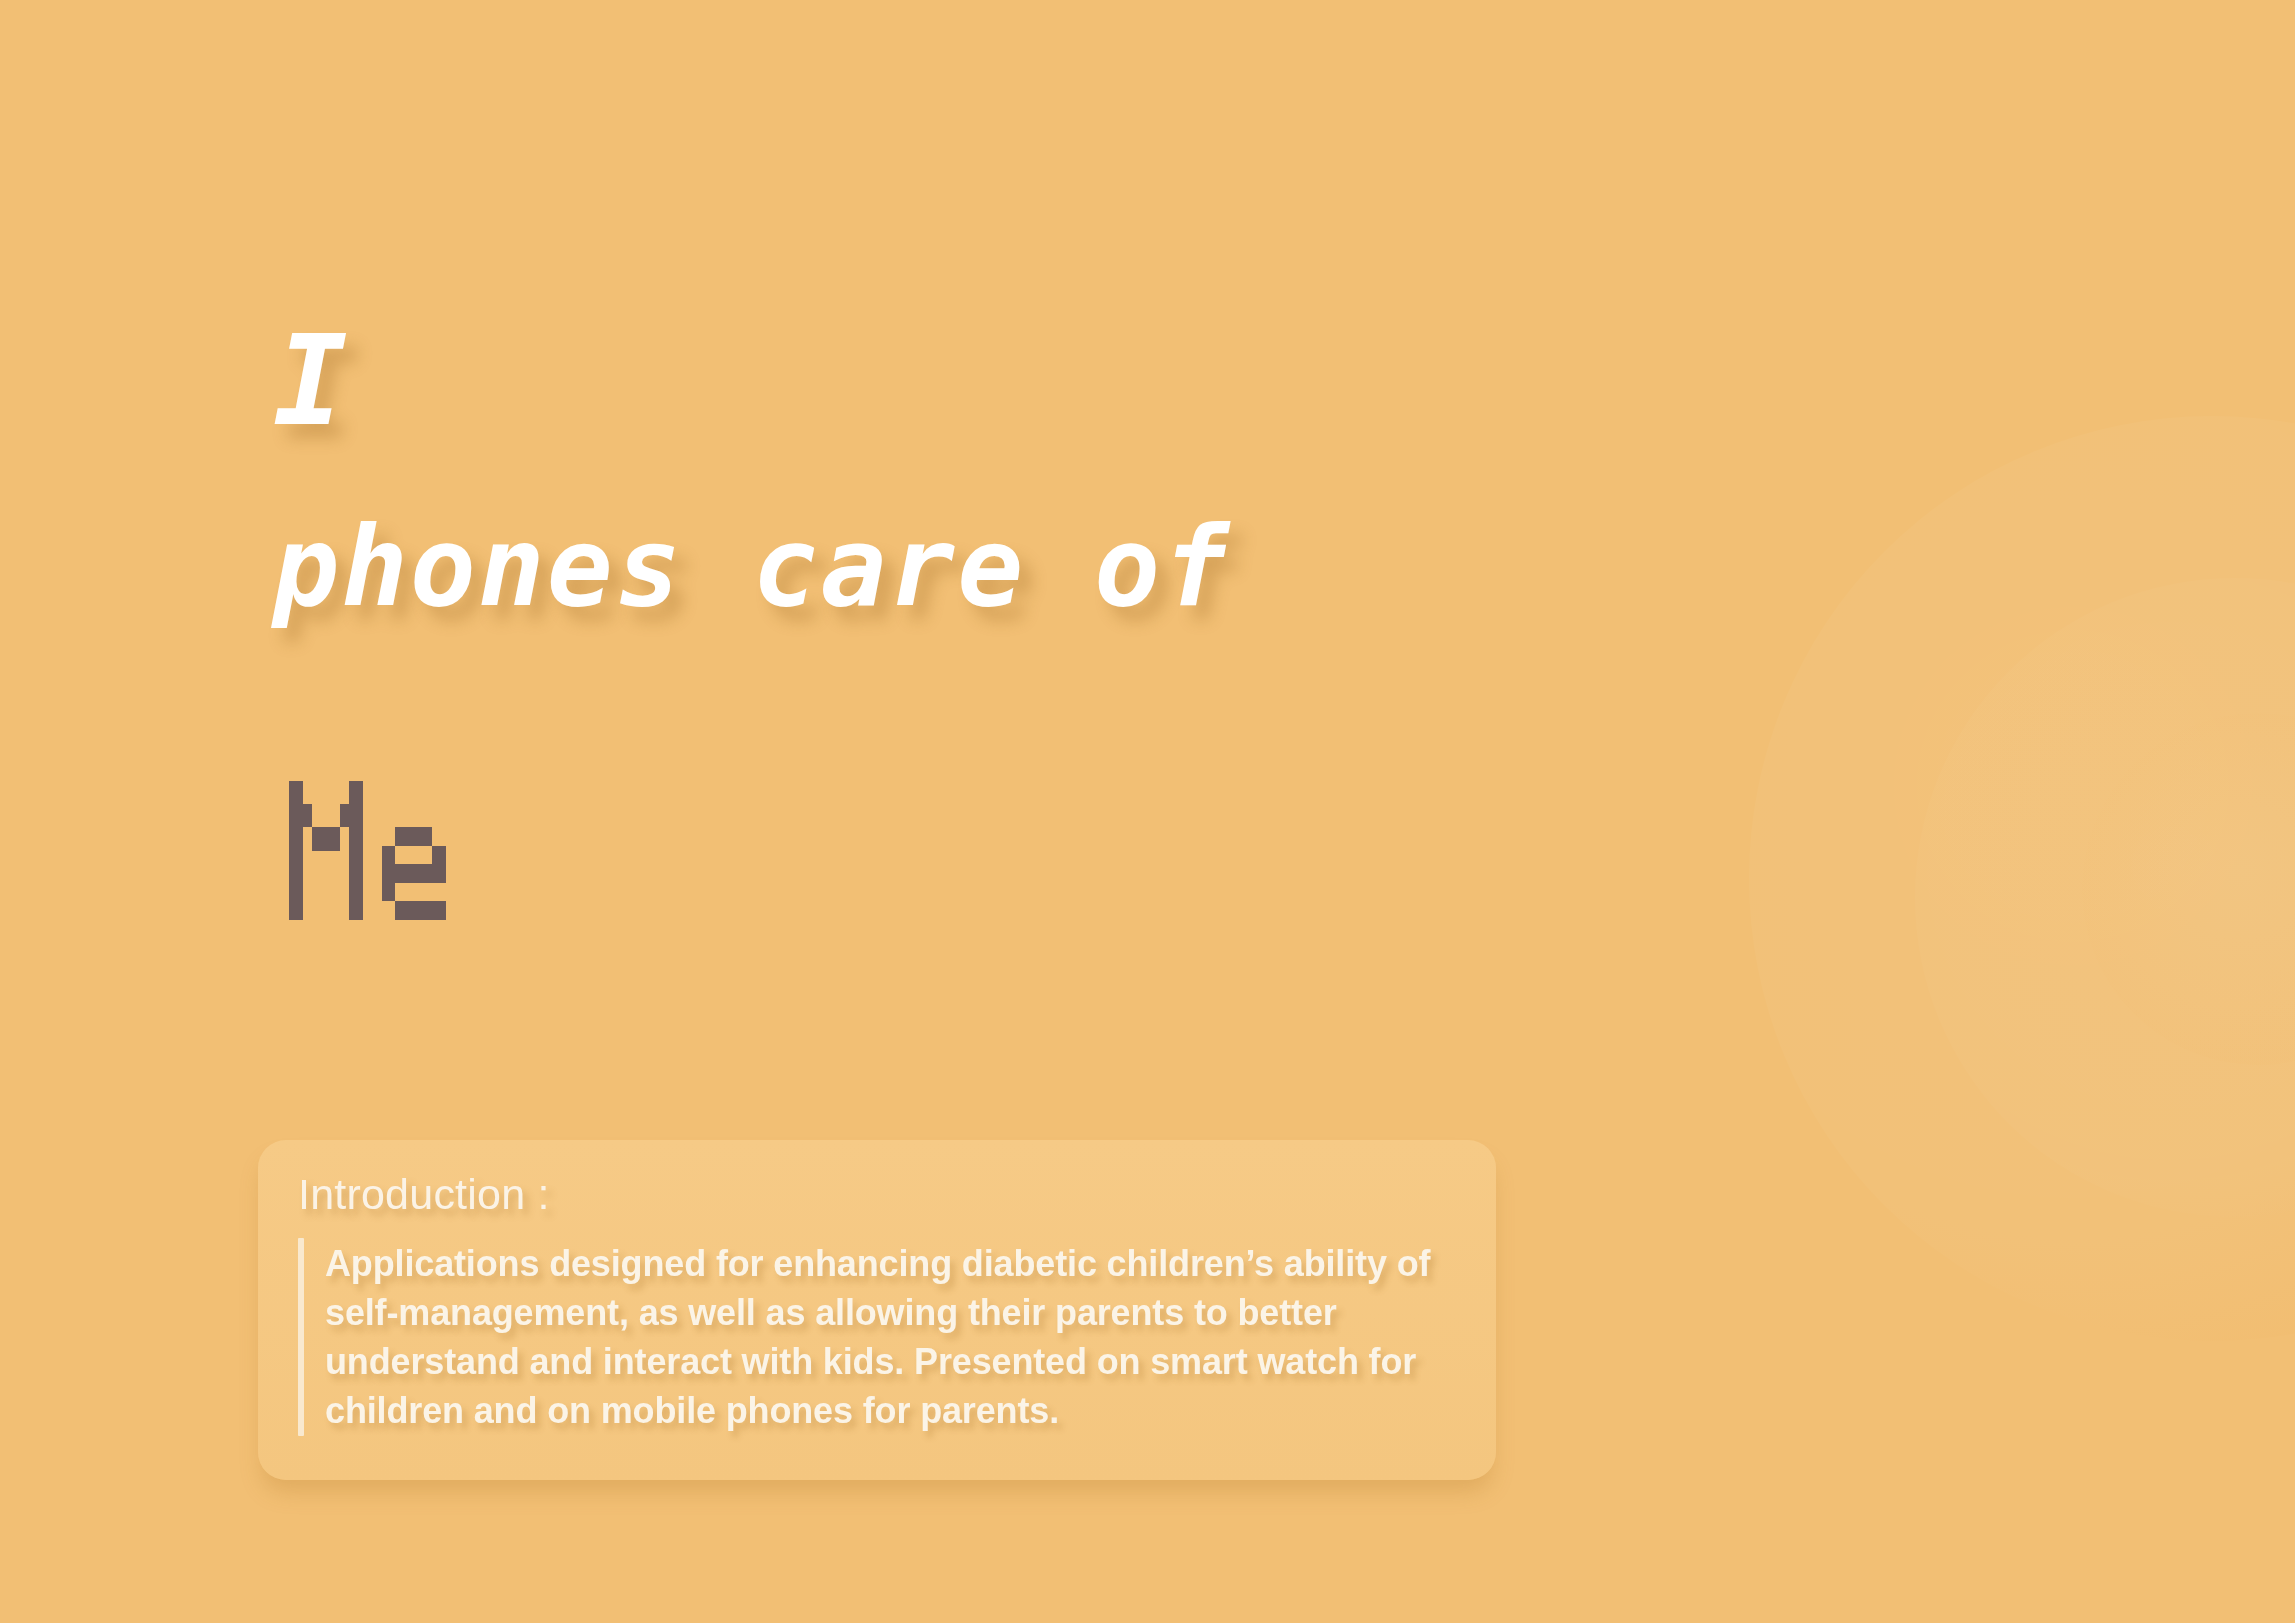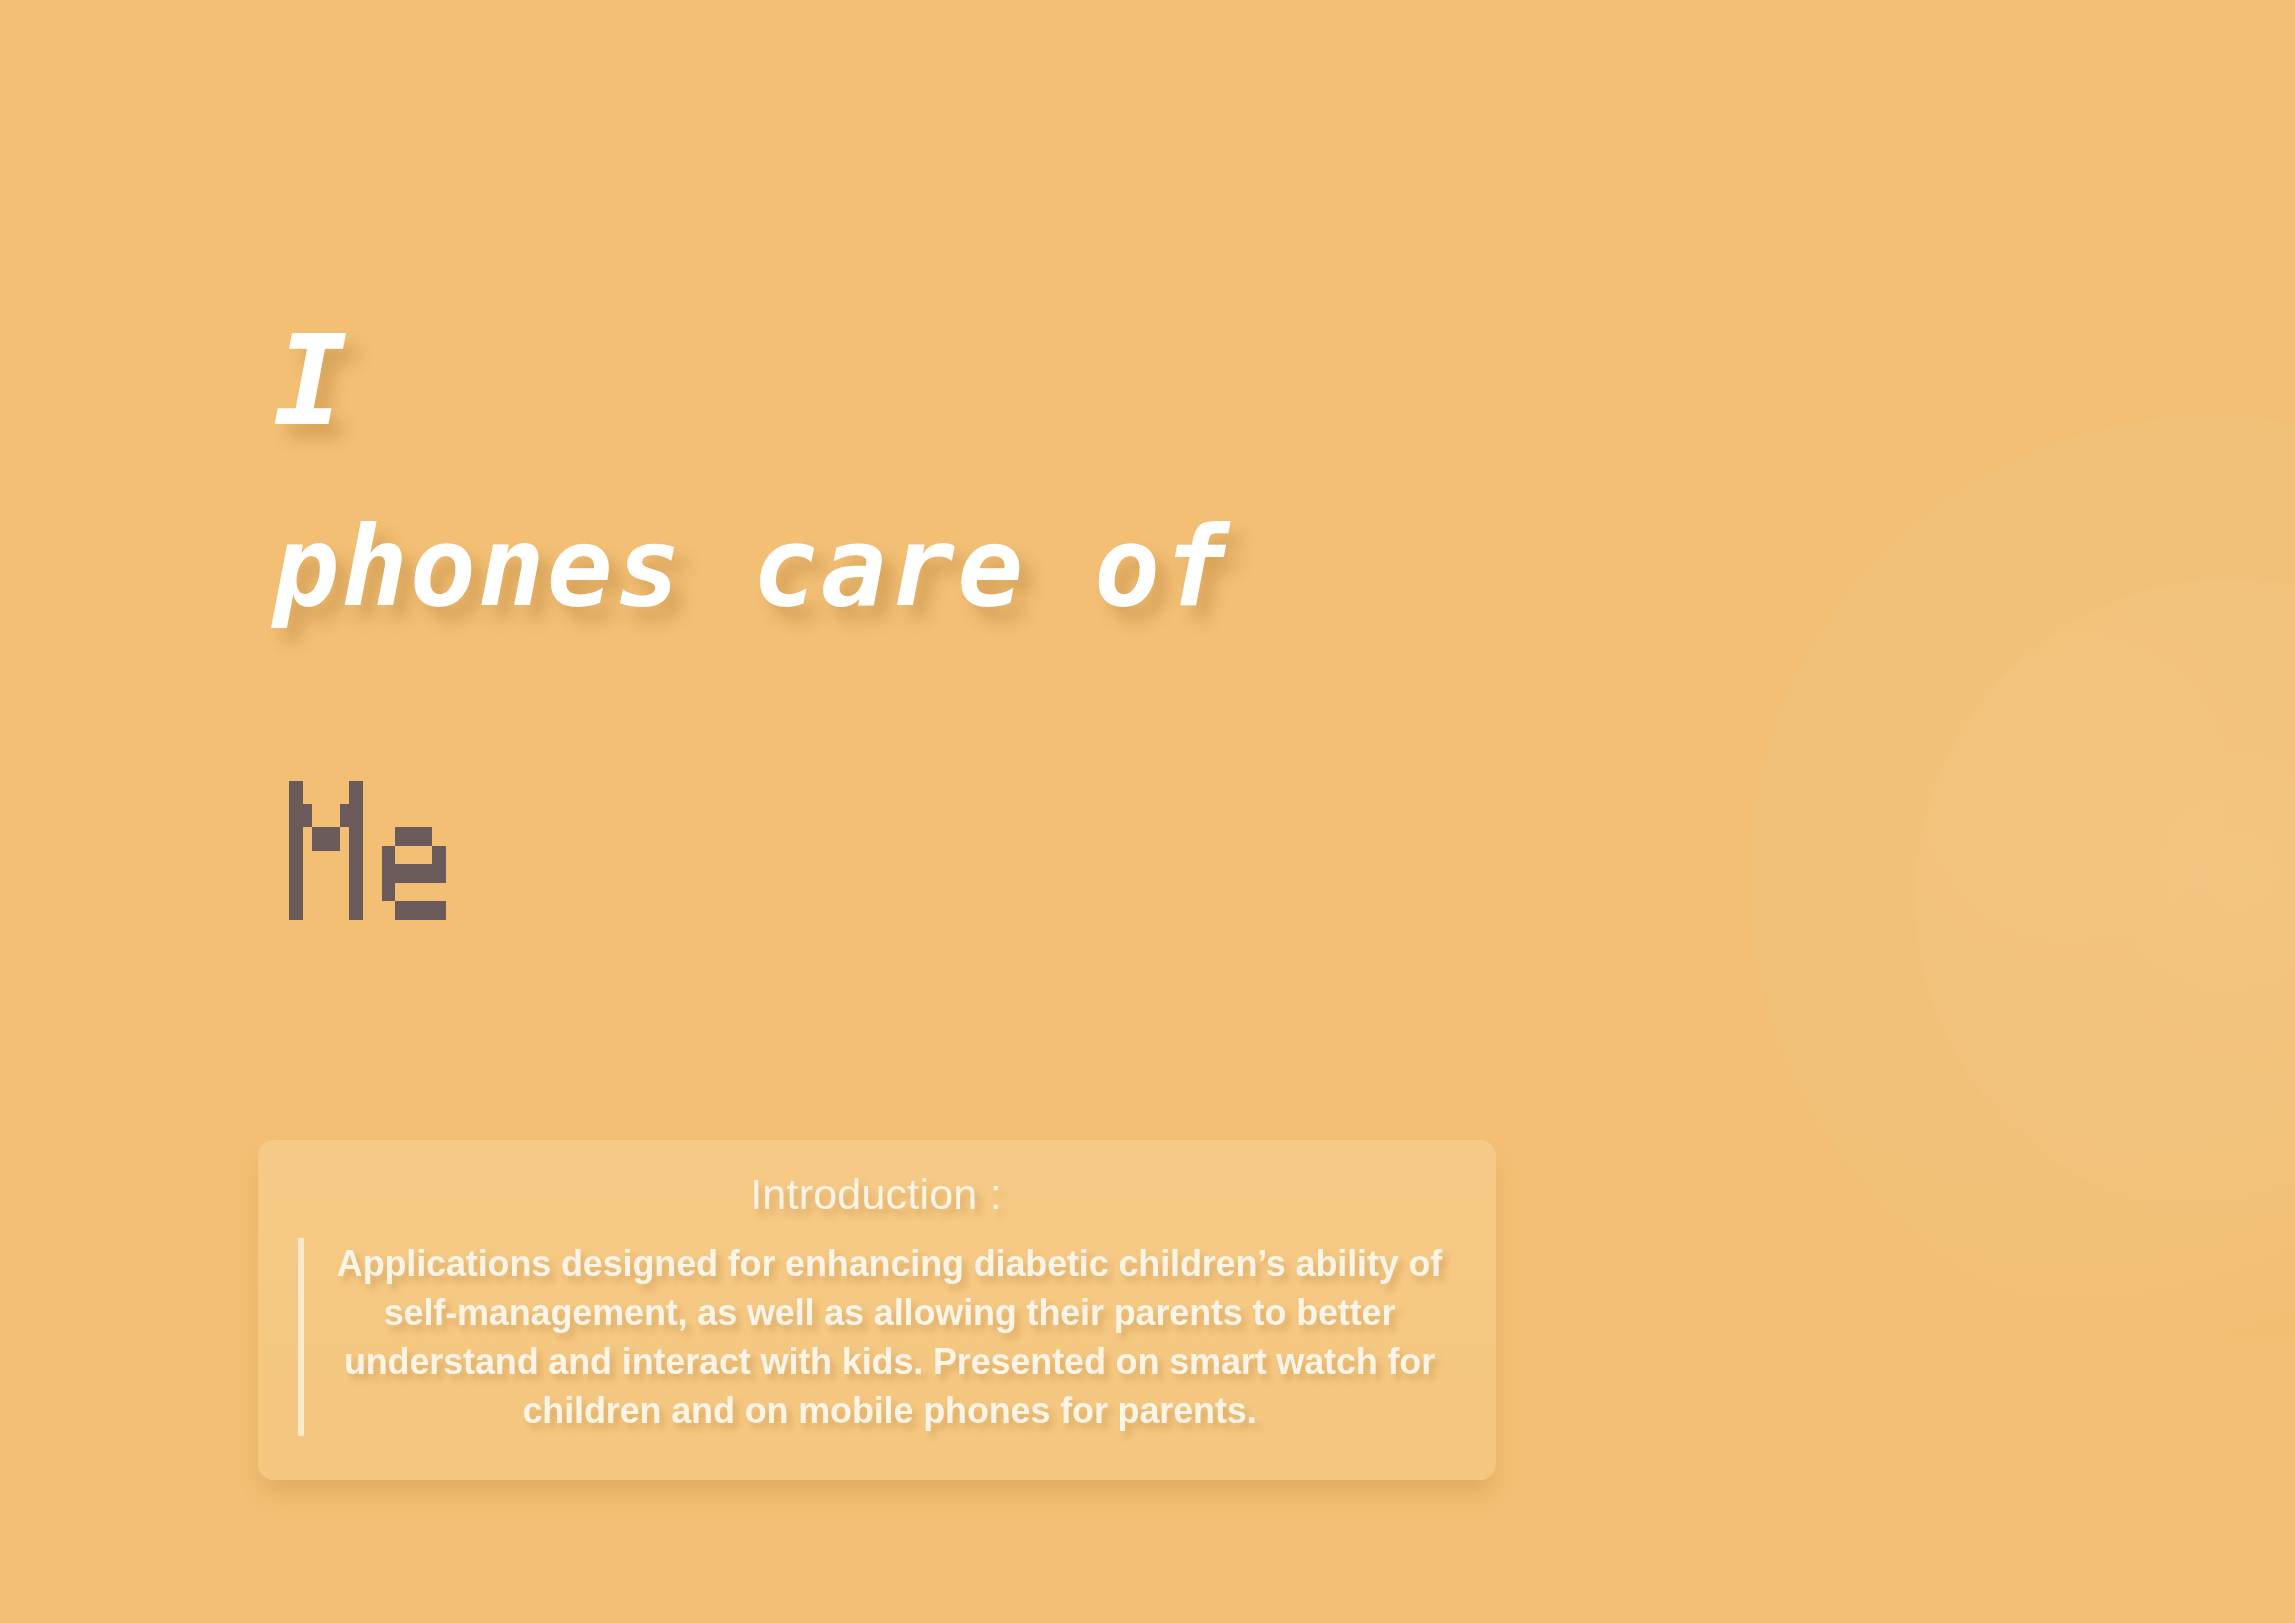--- a/index.html
+++ b/index.html
@@ -94,26 +94,25 @@
   }
   .me-word svg { display: block; }
 
   
   .intro-card {
     position: absolute;
     left: 258px;
     top: 1140px;
     width: 1238px;
     height: 340px;
-    border-radius: 16px;
+    border-radius: 28px;
     background: linear-gradient(180deg, #F6CA86 0%, #F4C67F 100%);
     box-shadow: 0 15.7px 21px -4.6px rgba(176, 120, 40, 0.26);
     box-sizing: border-box;
     padding: 30.5px 42px 29px 40px;
-    text-align: center;
   }
 
   .intro-heading {
     color: #FBF3E6;
     font-family: "Liberation Sans", sans-serif;
     font-size: 43px;
     font-weight: normal;
     letter-spacing: 0.005em;
     line-height: 1.1;
     margin: 0 0 20.4px 0;

